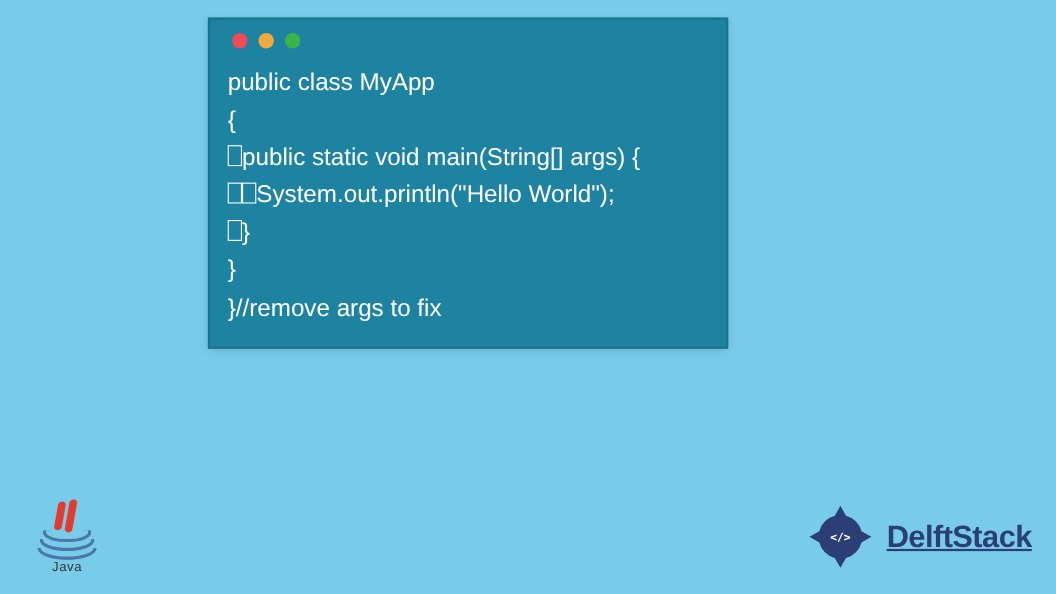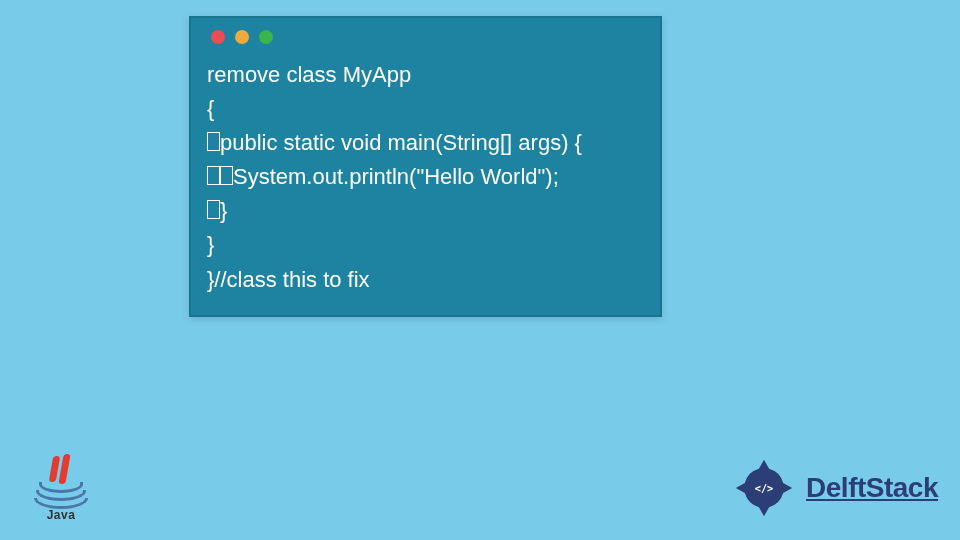--- a/index.html
+++ b/index.html
@@ -87,21 +87,21 @@
     border: 3px solid #4b77a8;
     border-top: none;
     border-radius: 0 0 50px 50px / 0 0 20px 20px;
     height: 8px;
   }
   .java-cup .saucer1 { width: 38px; top: -2px; }
   .java-cup .saucer2 { width: 44px; top: 6px; }
   .java-cup .saucer3 { width: 48px; top: 14px; }
   .java-label {
     font-size: 12px;
-    font-weight: bold;
+    font-weight: normal;
     color: #333;
     margin-top: 2px;
     letter-spacing: 0.5px;
   }
   
   .delft-logo {
     position: absolute;
     right: 22px;
     bottom: 20px;
     display: flex;
@@ -124,21 +124,21 @@
 </style>
 </head>
 <body>
 
 <div class="code-window">
   <div class="traffic-lights">
     <span class="dot dot-red"></span>
     <span class="dot dot-yellow"></span>
     <span class="dot dot-green"></span>
   </div>
-  <div class="code" id="code-block"><div>remove class MyApp</div><div>{</div><div><span class="indent-box"></span>public static void main(String[] args) {</div><div><span class="indent-box"></span><span class="indent-box"></span>System.out.println("Hello World");</div><div><span class="indent-box"></span>}</div><div>}</div><div>}//class this to fix</div></div>
+  <div class="code" id="code-block"><div>public class MyApp</div><div>{</div><div><span class="indent-box"></span>public static void main(String[] args) {</div><div><span class="indent-box"></span><span class="indent-box"></span>System.out.println("Hello World");</div><div><span class="indent-box"></span>}</div><div>}</div><div>}//remove args to fix</div></div>
 </div>
 
 <div class="java-logo">
   <div class="java-steam">
     <span class="s s1"></span>
       <span class="s s2"></span>
   </div>
   <div class="java-cup">
     <span class="saucer1"></span>
       <span class="saucer2"></span>

